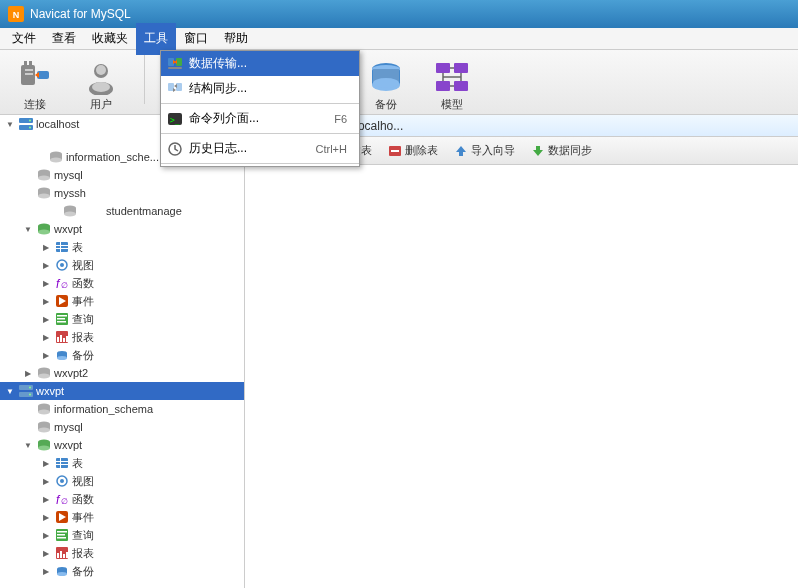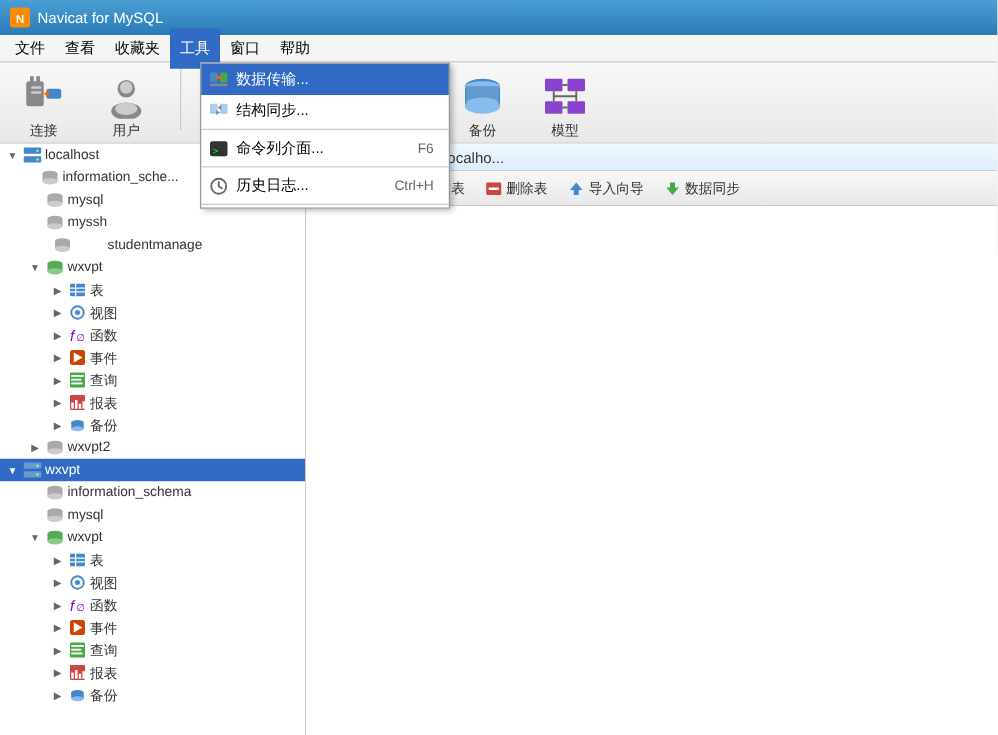--- a/index.html
+++ b/index.html
@@ -427,21 +427,21 @@
         <svg width="16" height="16" viewBox="0 0 16 16">
           <rect x="1" y="2" width="14" height="5" fill="#4488cc" rx="1"></rect>
           <rect x="1" y="9" width="14" height="5" fill="#4488cc" rx="1"></rect>
           <circle cx="12" cy="4.5" r="1" fill="#88ff88"></circle>
           <circle cx="12" cy="11.5" r="1" fill="#88ff88"></circle>
         </svg>
       </span>
       <span class="tree-label">localhost</span>
     </div>
 
-    <div class="tree-node" style="padding-left:16px;">
+    <div class="tree-node" style="padding-left:32px;margin-top:15px;">
       <span class="tree-arrow" style="color:transparent;">▶</span>
       <span class="tree-icon">
         <svg width="14" height="14" viewBox="0 0 14 14">
           <ellipse cx="7" cy="4" rx="6" ry="2.5" fill="#aaaaaa"></ellipse>
           <rect x="1" y="4" width="12" height="6" fill="#aaaaaa"></rect>
           <ellipse cx="7" cy="10" rx="6" ry="2.5" fill="#cccccc"></ellipse>
         </svg>
       </span>
       <span class="tree-label">information_sche...</span>
     </div>
@@ -463,21 +463,21 @@
       <span class="tree-icon">
         <svg width="14" height="14" viewBox="0 0 14 14">
           <ellipse cx="7" cy="4" rx="6" ry="2.5" fill="#aaaaaa"></ellipse>
           <rect x="1" y="4" width="12" height="6" fill="#aaaaaa"></rect>
           <ellipse cx="7" cy="10" rx="6" ry="2.5" fill="#cccccc"></ellipse>
         </svg>
       </span>
       <span class="tree-label">myssh</span>
     </div>
 
-    <div class="tree-node" style="gap:26px;">
+    <div class="tree-node" style="padding-left:20px;gap:26px;">
       <span class="tree-arrow" style="color:transparent;">▶</span>
       <span class="tree-icon">
         <svg width="14" height="14" viewBox="0 0 14 14">
           <ellipse cx="7" cy="4" rx="6" ry="2.5" fill="#aaaaaa"></ellipse>
           <rect x="1" y="4" width="12" height="6" fill="#aaaaaa"></rect>
           <ellipse cx="7" cy="10" rx="6" ry="2.5" fill="#cccccc"></ellipse>
         </svg>
       </span>
       <span class="tree-label">studentmanage</span>
     </div>

